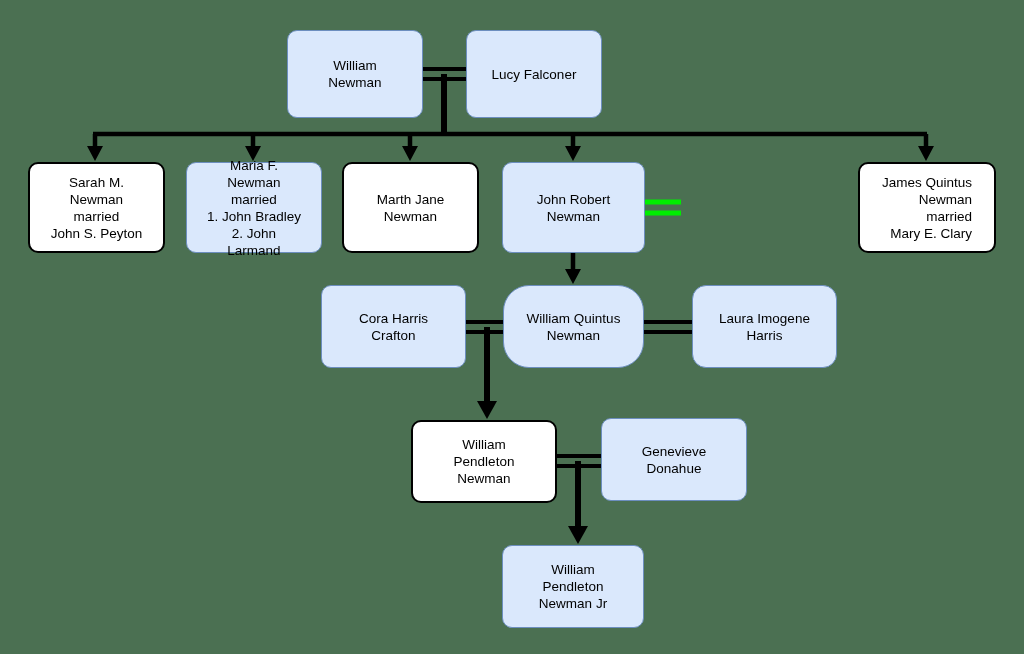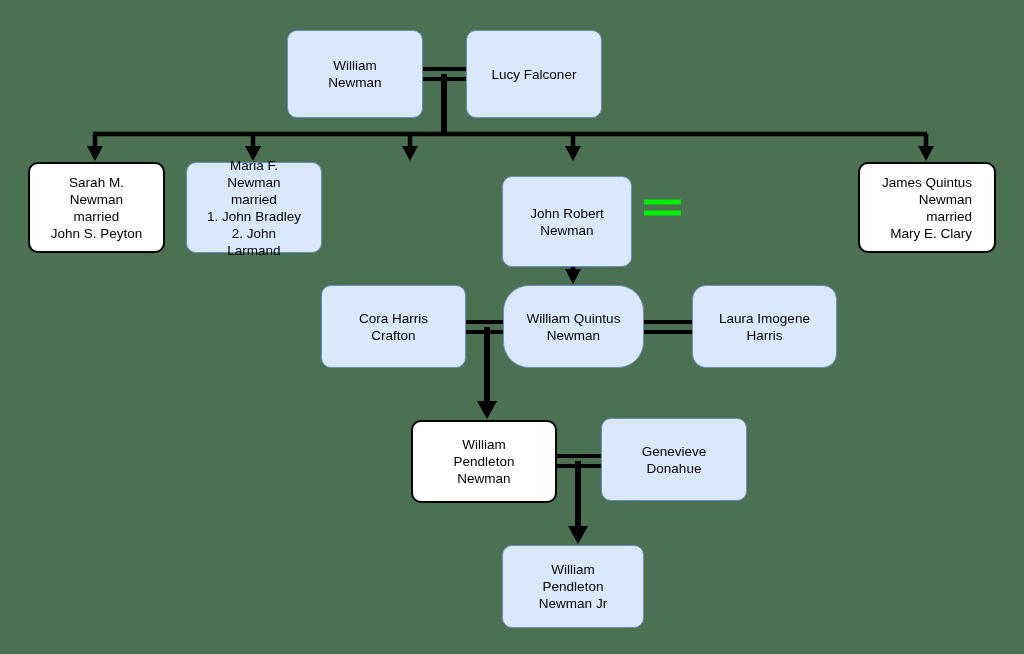--- a/index.html
+++ b/index.html
@@ -132,22 +132,25 @@
 John S. Peyton</span>
   </div>
 
   <div class="node blue" style="left:186px; top:162px; width:136px; height:91px;">
     <span class="txt">Maria F. Newman
 married
 1. John Bradley
 2. John Larmand</span>
   </div>
 
+  <div class="node white" style="left:342px; top:162px; width:137px; height:91px;">
+    <span class="txt">Marth Jane Newman</span>
+  </div>
 
-  <div class="node blue" style="left:502px; top:176px; width:130px; height:91px;">
+  <div class="node blue" style="left:502px; top:162px; width:143px; height:91px;">
     <span class="txt">John Robert Newman</span>
   </div>
 
 
   <div class="node white" style="left:858px; top:162px; width:138px; height:91px;text-align:right;">
     <span class="txt">James Quintus
 Newman
 married
 Mary E. Clary</span>
   </div>

